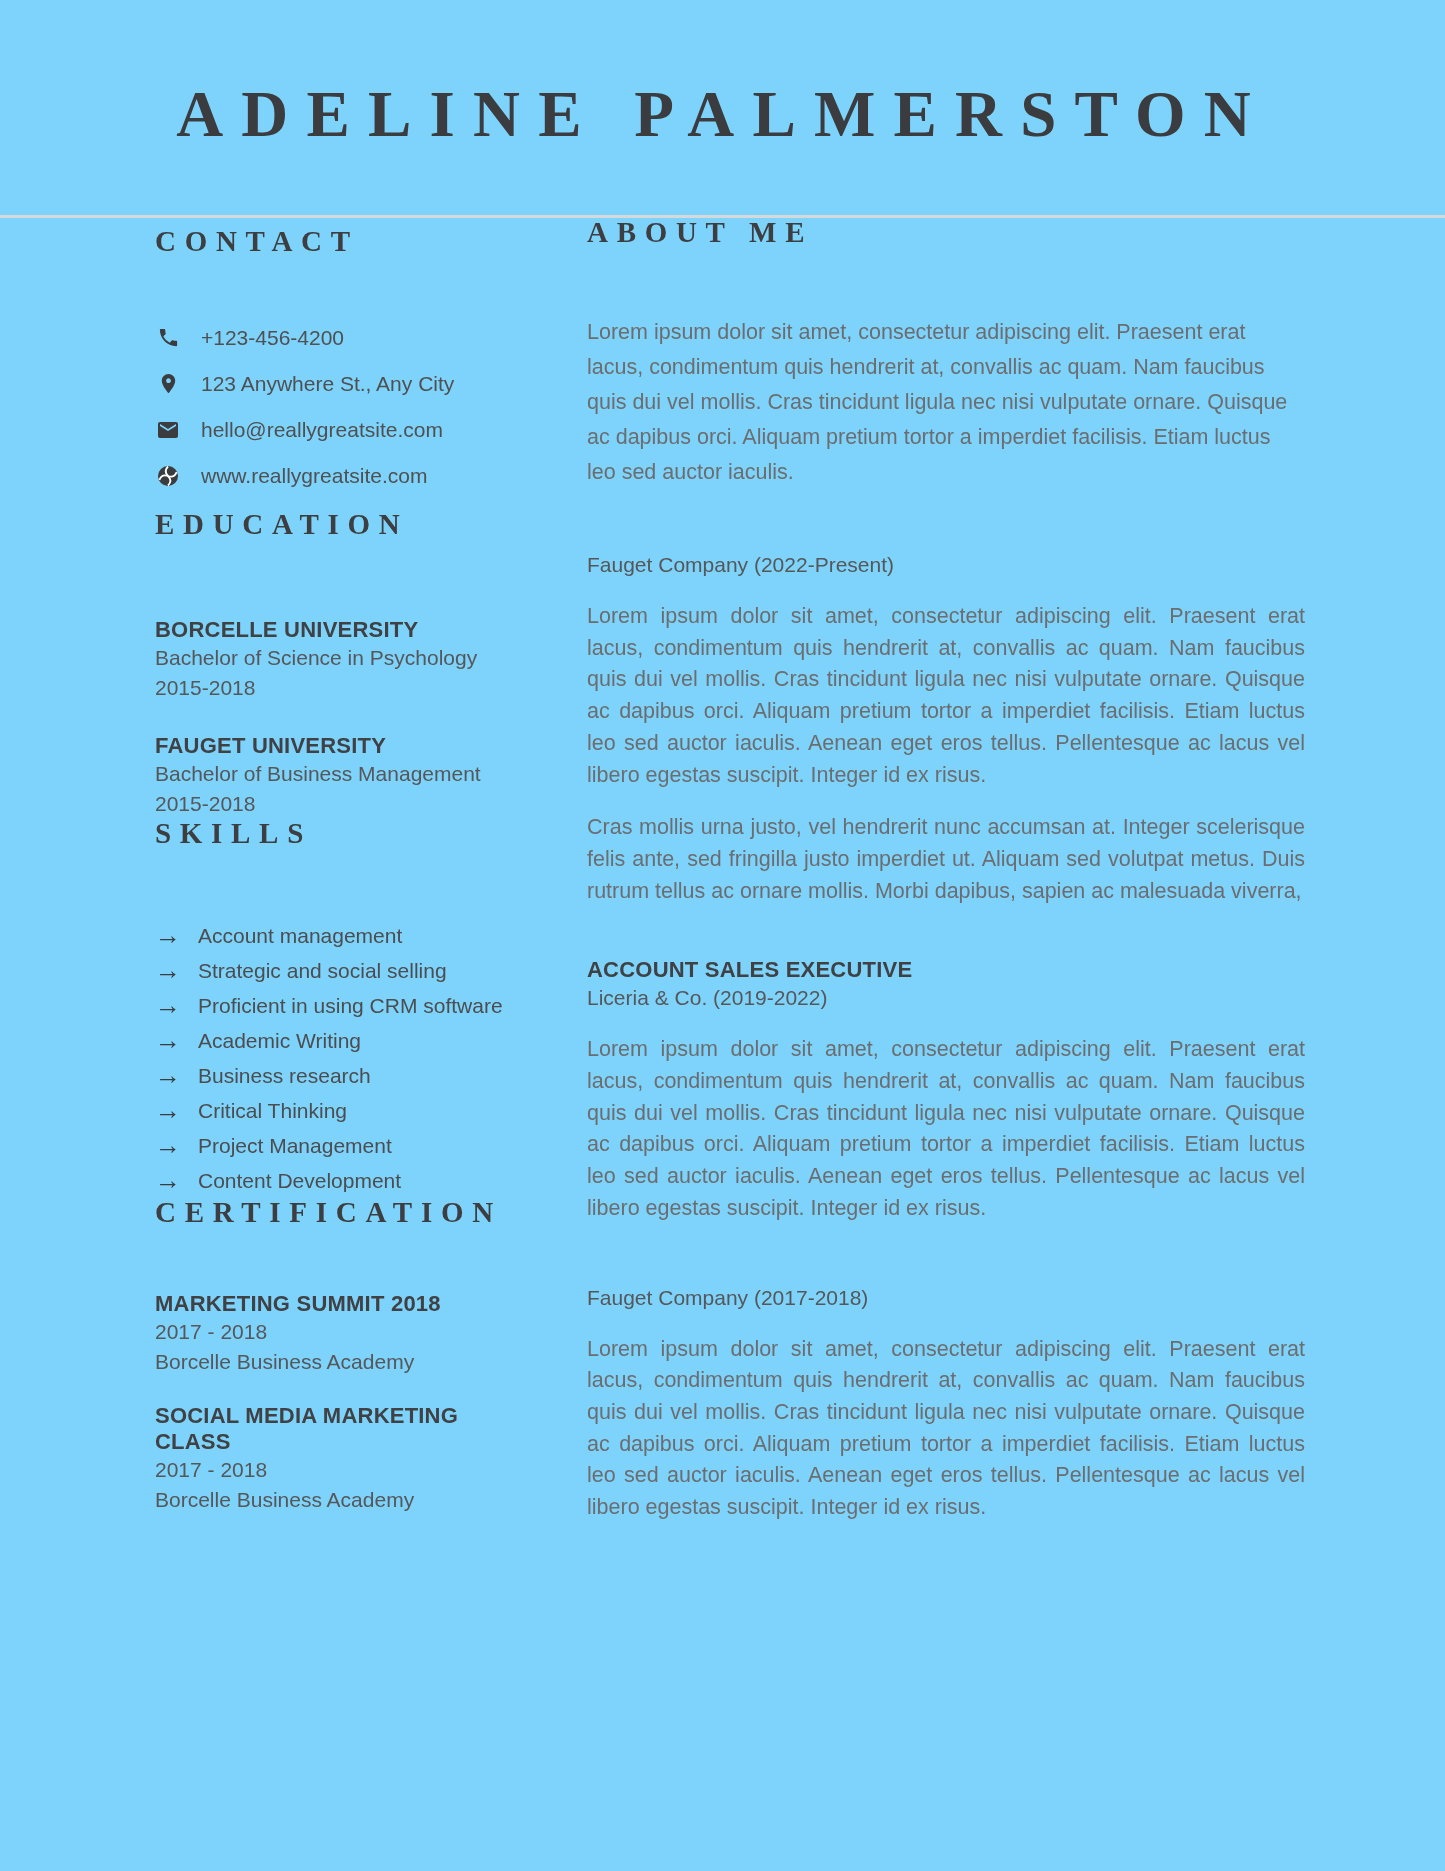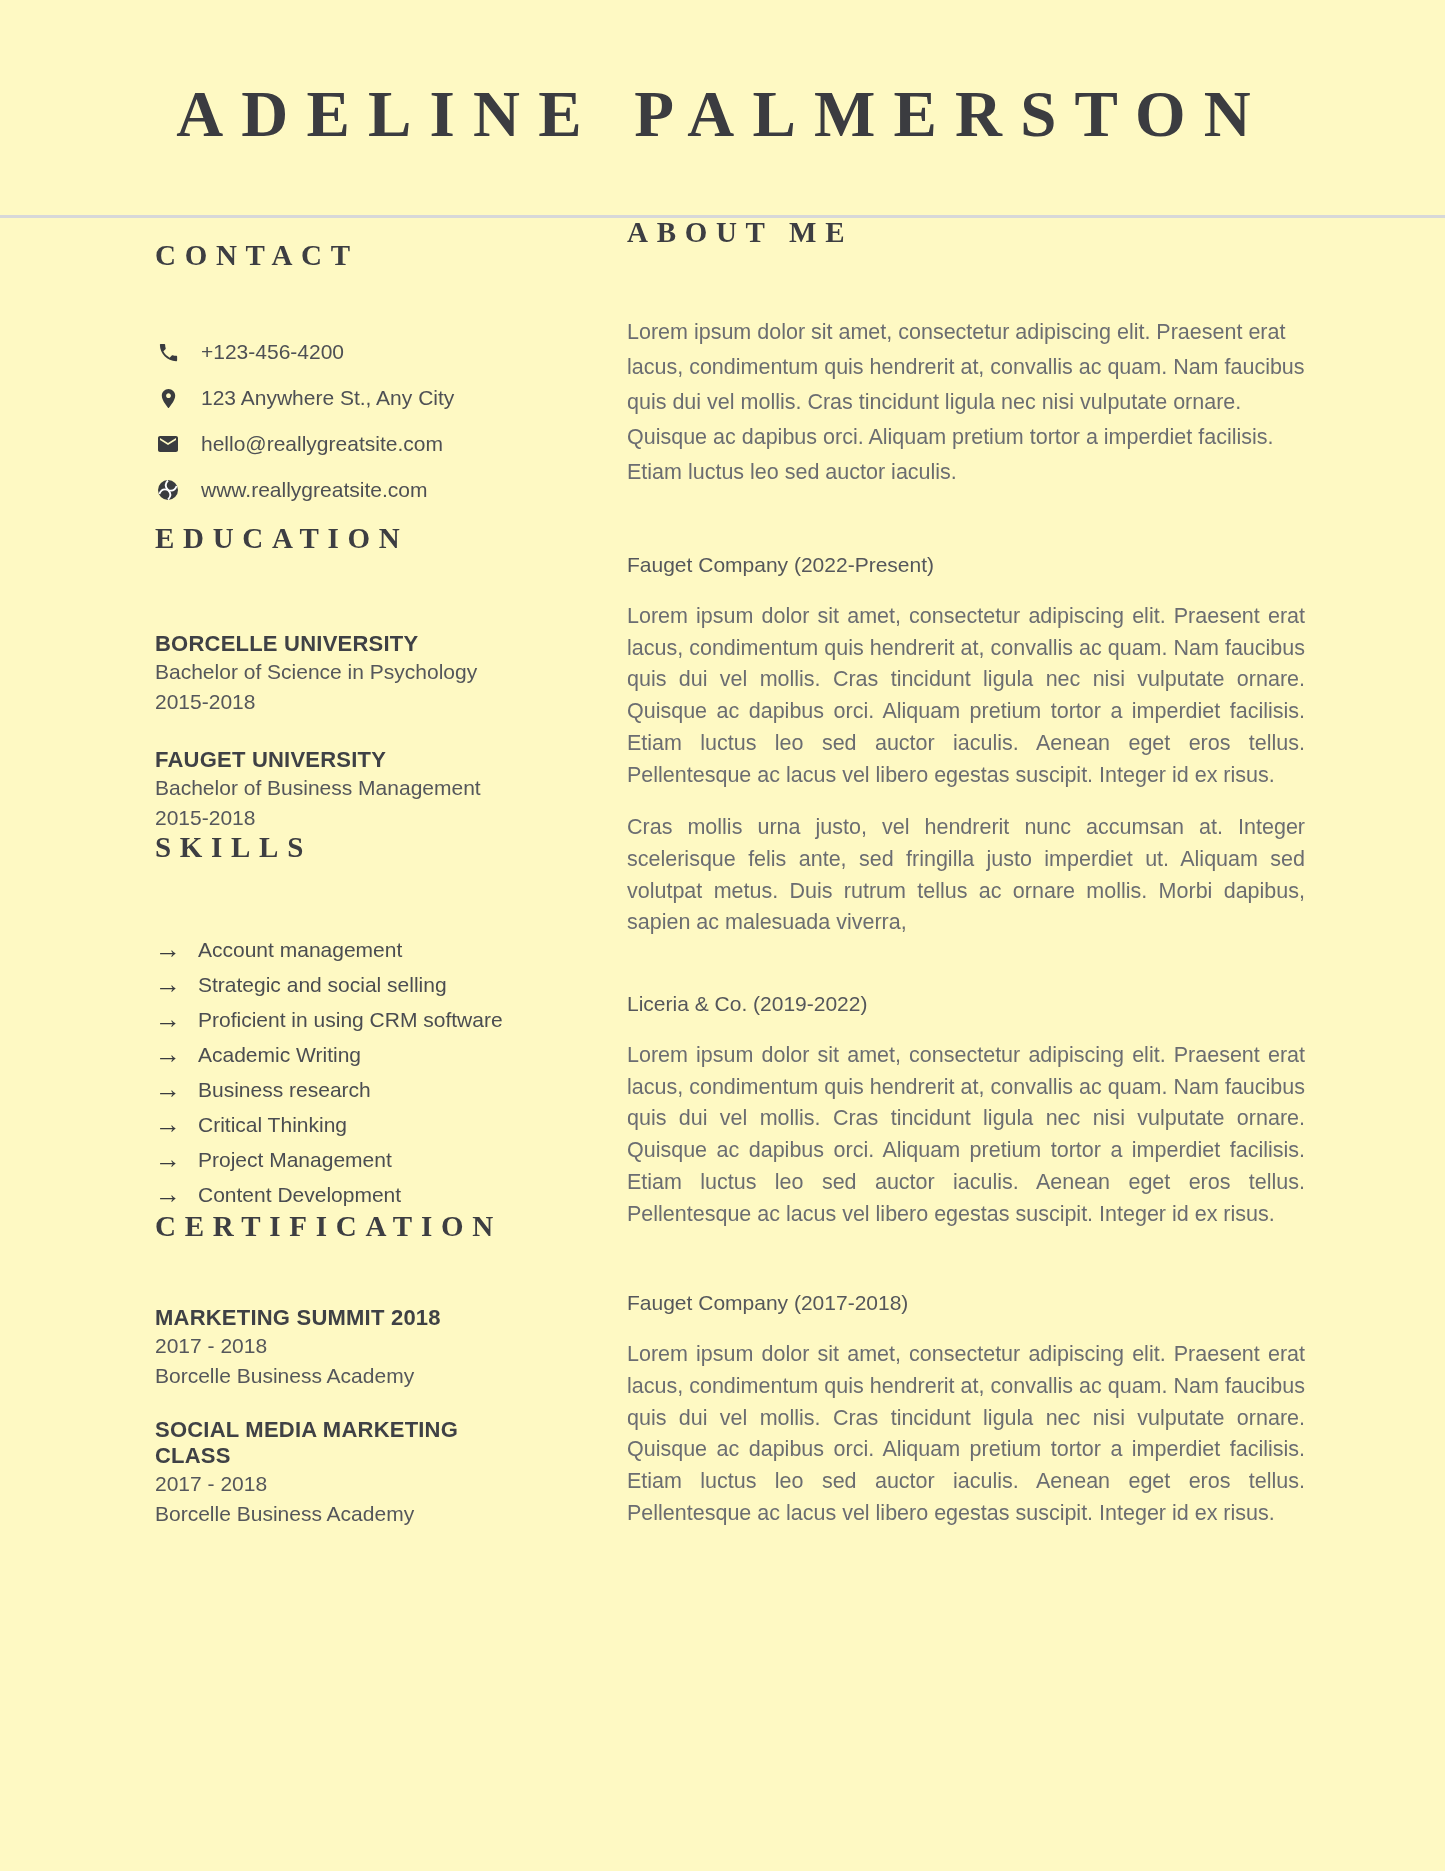--- a/index.html
+++ b/index.html
@@ -1,20 +1,20 @@
 <!DOCTYPE html>
 <html><head>
 <meta charset="utf-8">
 <style>
   html,body{margin:0;padding:0;background:#ffffff;}
   .page{
     position:relative;
     width:1445px;
     height:1871px;
-    background:#fef9c3;
+    background:#7dd3fc;
     font-family:"Liberation Sans","DejaVu Sans",sans-serif;
     overflow:hidden;
   }
   
   .header{padding-top:82px;}
   .name-title{
     font-family:"Liberation Serif","DejaVu Serif",serif;
     font-weight:700;
     font-size:65px;
     letter-spacing:0.28em;
@@ -25,22 +25,22 @@
   }
   .divider{
     margin-top:68px;
     height:0;
     border-bottom:3px solid #d7d8d9;
   }
   
   .columns{
     display:flex;
     padding:0 140px 0 155px;
-    column-gap:120px;
-    align-items:flex-end;
+    column-gap:80px;
+    align-items:center;
   }
   .col-left{flex:0 0 352px;}
   .col-right{flex:1 1 auto;min-width:0;}
   h2.section{
     font-family:"Liberation Serif","DejaVu Serif",serif;
     font-weight:700;
     font-size:29px;
     line-height:29px;
     letter-spacing:0.30em;
     color:#3d3e42;
@@ -261,20 +261,21 @@
       <div class="job">
         <div class="job-title-block1">
           <div class="entry-sub">Fauget Company (2022-Present)</div>
         </div>
         <p class="job-para">Lorem ipsum dolor sit amet, consectetur adipiscing elit. Praesent erat lacus, condimentum quis hendrerit at, convallis ac quam. Nam faucibus quis dui vel mollis. Cras tincidunt ligula nec nisi vulputate ornare. Quisque ac dapibus orci. Aliquam pretium tortor a imperdiet facilisis. Etiam luctus leo sed auctor iaculis. Aenean eget eros tellus. Pellentesque ac lacus vel libero egestas suscipit. Integer id ex risus.</p>
         <p class="job-para">Cras mollis urna justo, vel hendrerit nunc accumsan at. Integer scelerisque felis ante, sed fringilla justo imperdiet ut. Aliquam sed volutpat metus. Duis rutrum tellus ac ornare mollis. Morbi dapibus, sapien ac malesuada viverra,</p>
       </div>
 
       <div class="job">
         <div class="job-title-block2">
+          <div class="entry-title">ACCOUNT SALES EXECUTIVE</div>
           <div class="entry-sub">Liceria &amp; Co. (2019-2022)</div>
         </div>
         <p class="job-para">Lorem ipsum dolor sit amet, consectetur adipiscing elit. Praesent erat lacus, condimentum quis hendrerit at, convallis ac quam. Nam faucibus quis dui vel mollis. Cras tincidunt ligula nec nisi vulputate ornare. Quisque ac dapibus orci. Aliquam pretium tortor a imperdiet facilisis. Etiam luctus leo sed auctor iaculis. Aenean eget eros tellus. Pellentesque ac lacus vel libero egestas suscipit. Integer id ex risus.</p>
       </div>
 
       <div class="job">
         <div class="job-title-block3">
           <div class="entry-sub">Fauget Company (2017-2018)</div>
         </div>
         <p class="job-para">Lorem ipsum dolor sit amet, consectetur adipiscing elit. Praesent erat lacus, condimentum quis hendrerit at, convallis ac quam. Nam faucibus quis dui vel mollis. Cras tincidunt ligula nec nisi vulputate ornare. Quisque ac dapibus orci. Aliquam pretium tortor a imperdiet facilisis. Etiam luctus leo sed auctor iaculis. Aenean eget eros tellus. Pellentesque ac lacus vel libero egestas suscipit. Integer id ex risus.</p>

